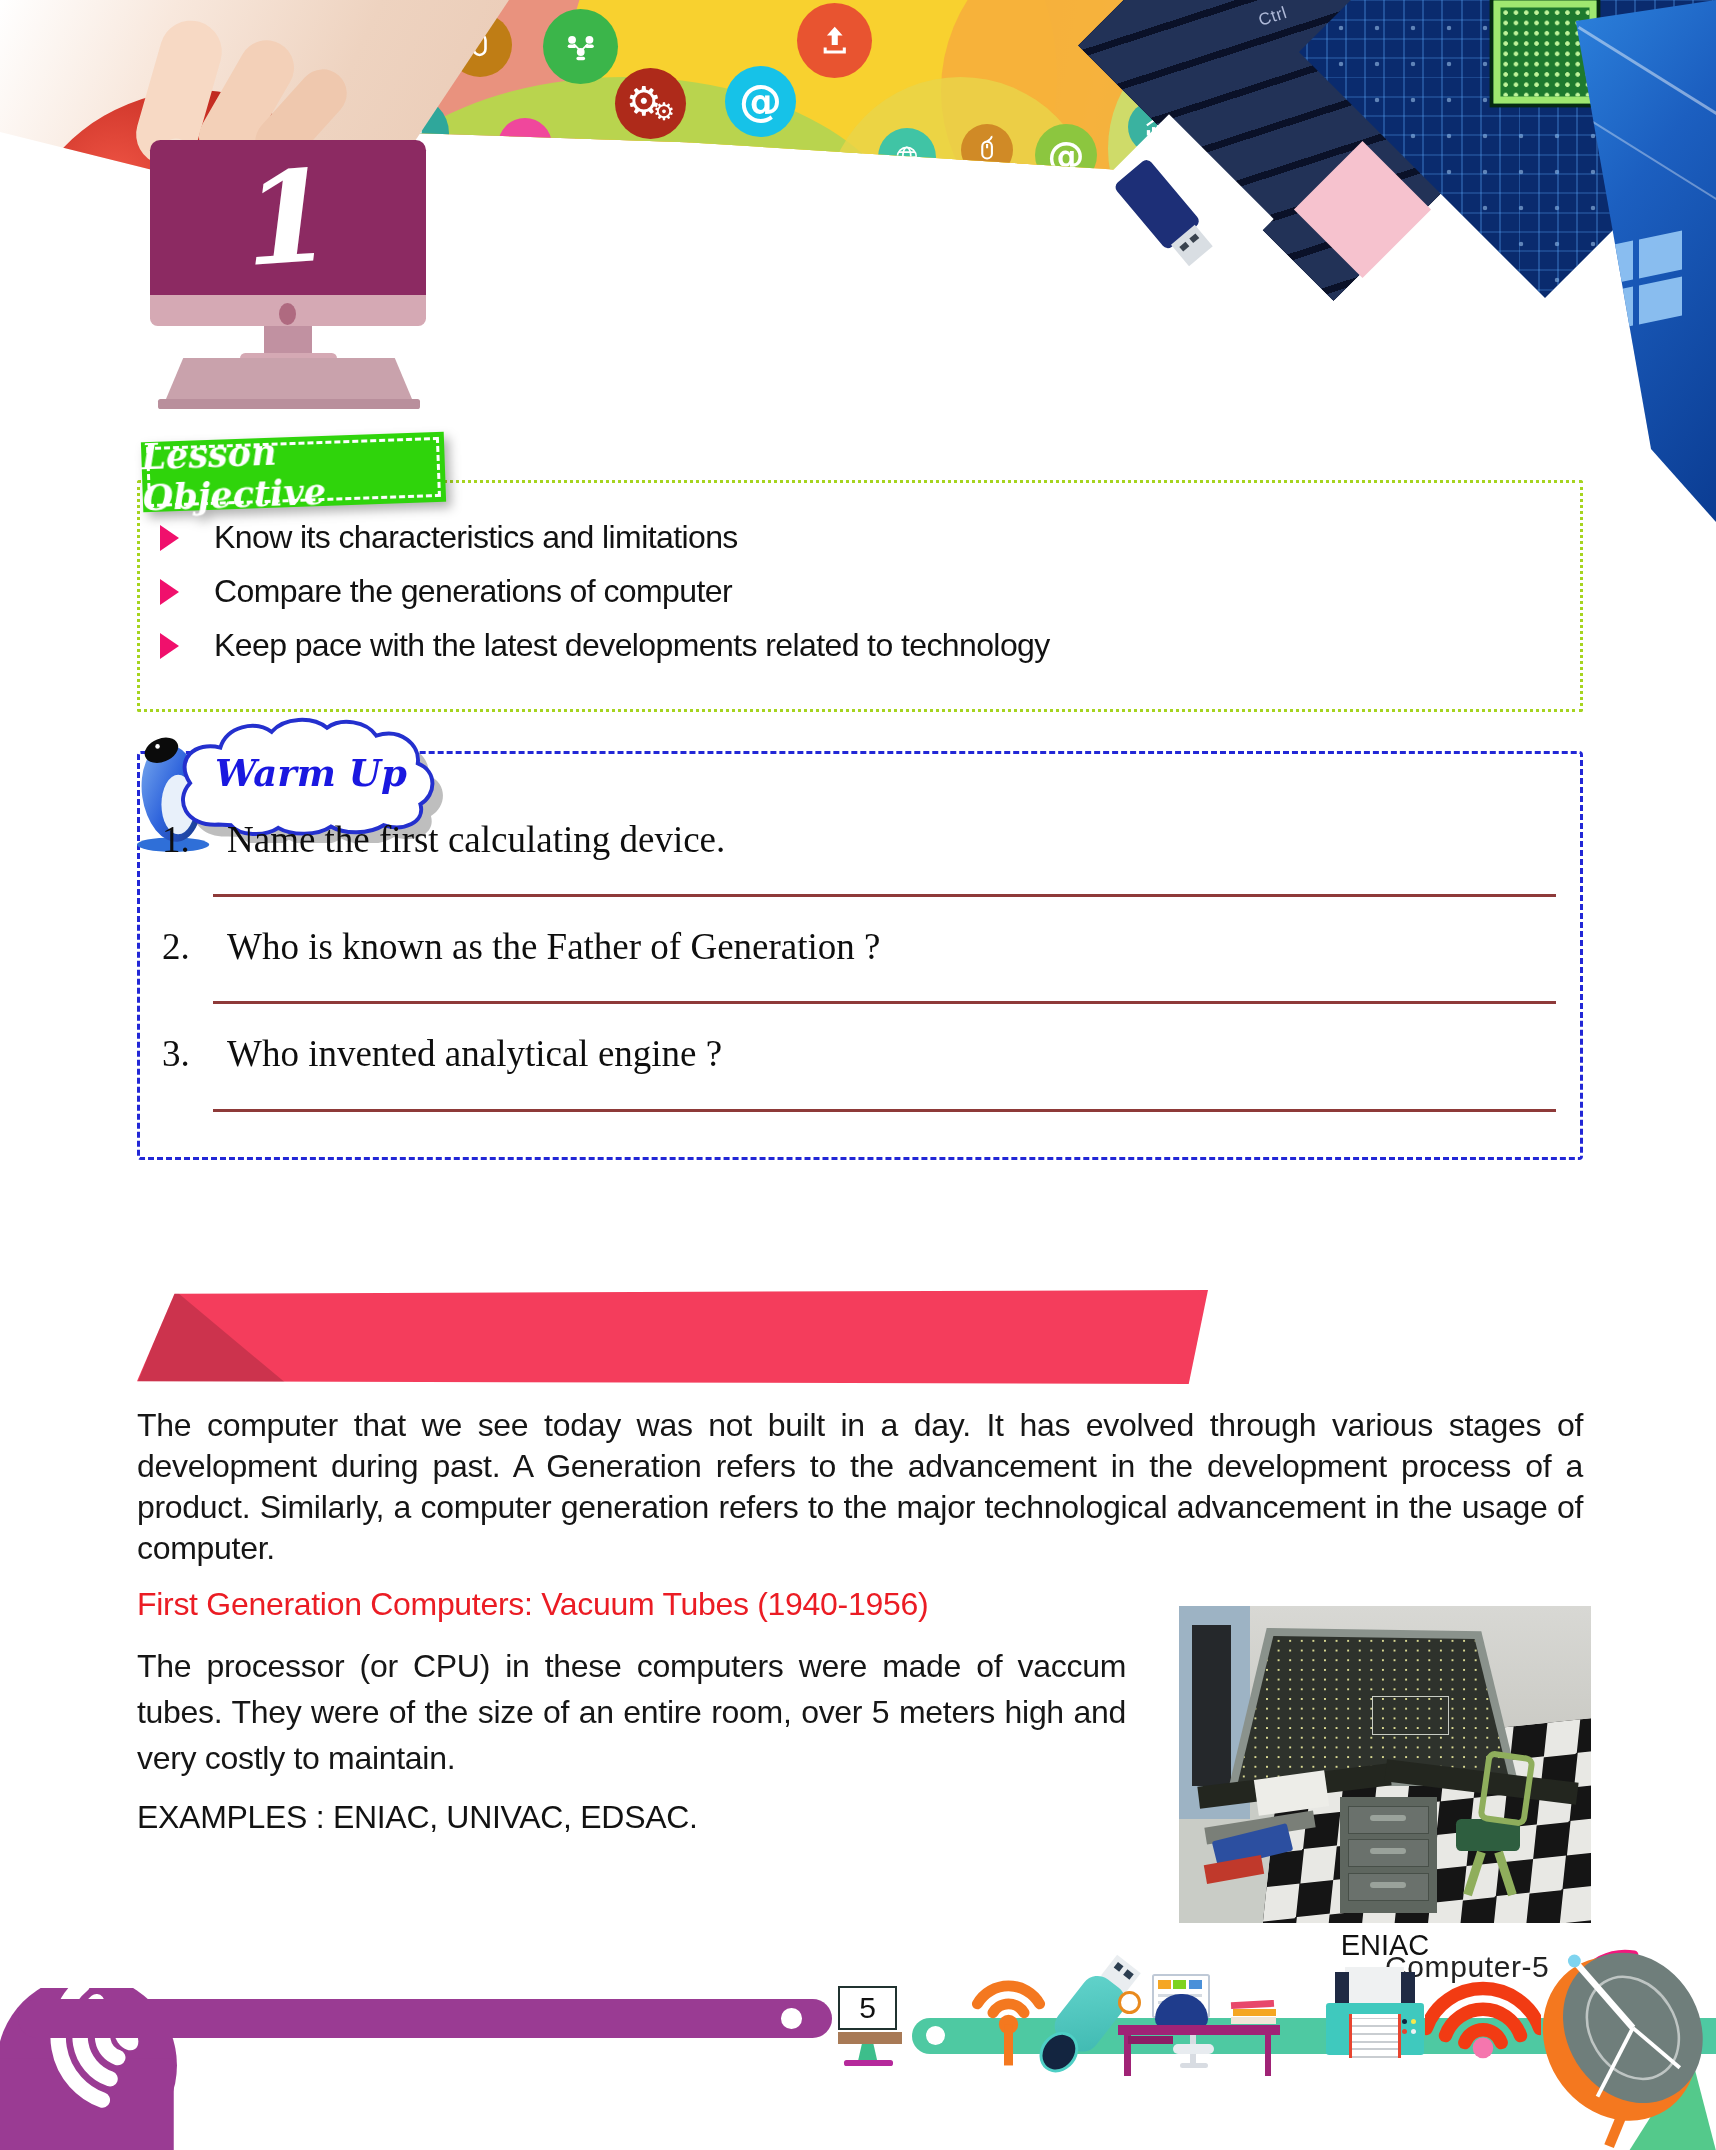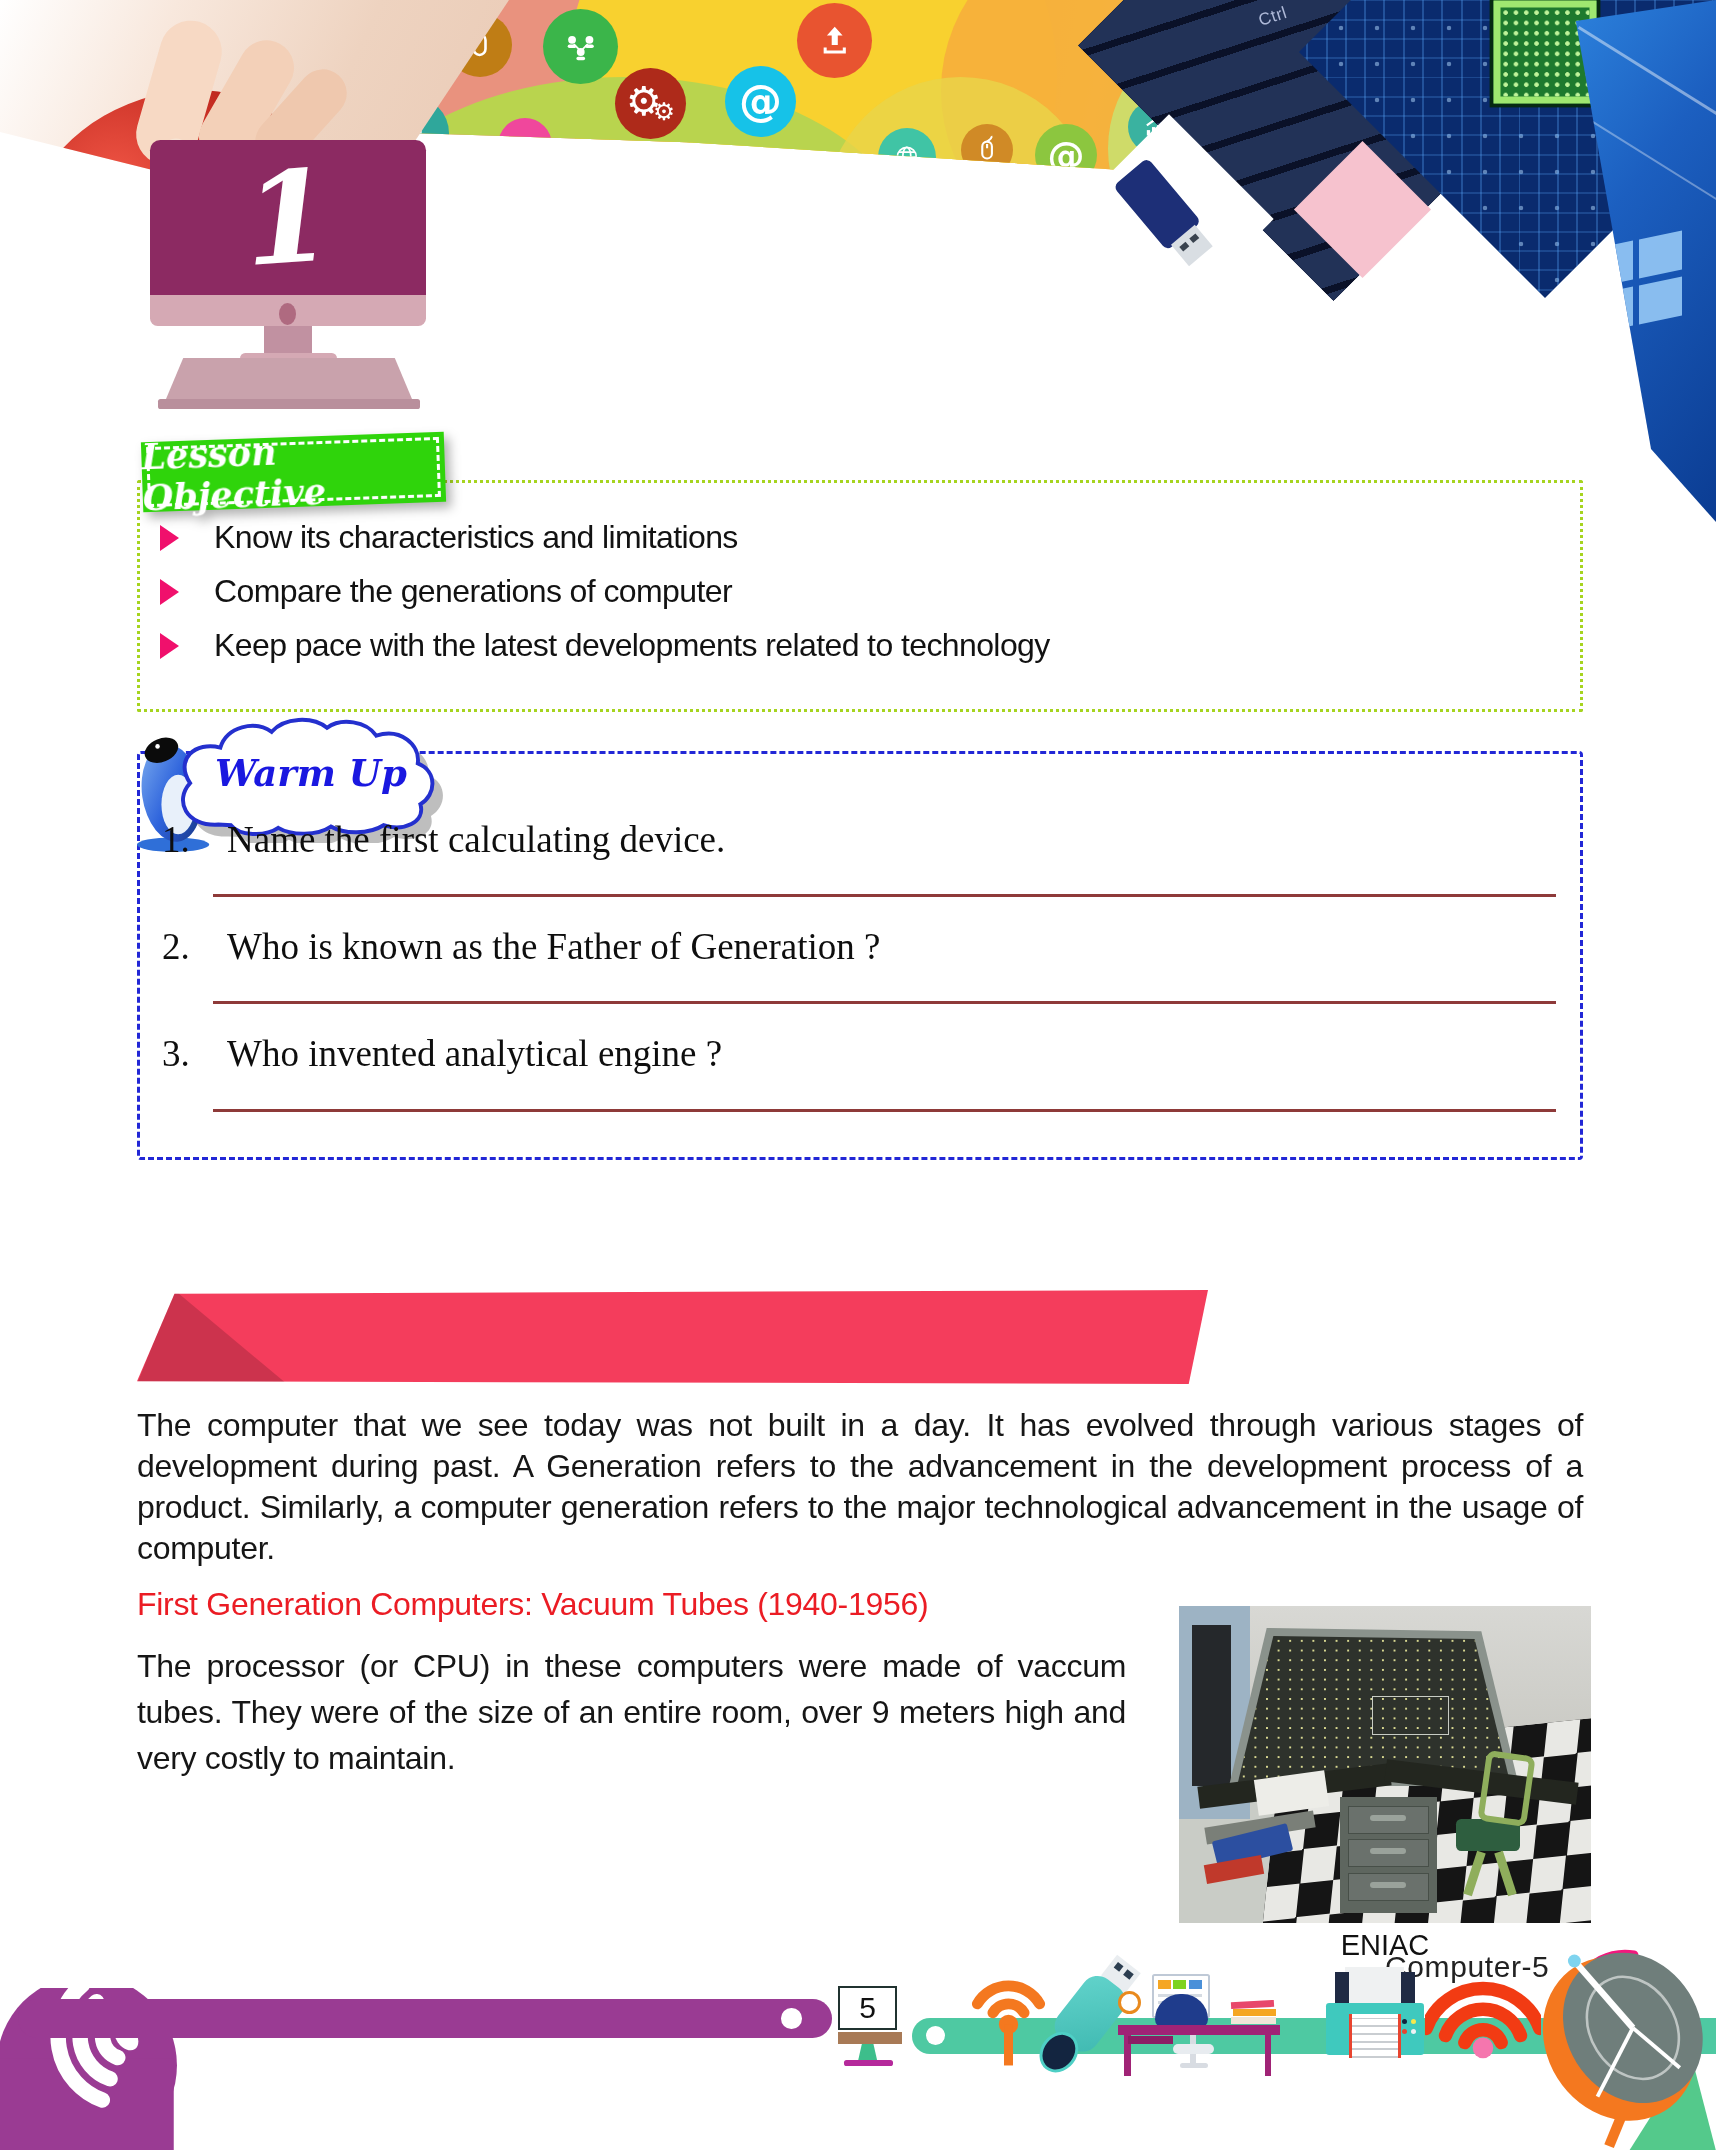--- a/index.html
+++ b/index.html
@@ -362,22 +362,23 @@
   <div class="q-line" style="top:1109px;"></div>
 
   <div class="abs sec-banner">
     <div class="sec-fold"></div>
   </div>
 
   <p class="abs intro" style="margin:0;">The computer that we see today was not built in a day. It has evolved through various stages of development during past. A Generation refers to the advancement in the development process of a product. Similarly, a computer generation refers to the major technological advancement in the usage of computer.</p>
 
   <h2 class="abs red-head" style="margin:0;">First Generation Computers: Vacuum Tubes (1940-1956)</h2>
 
-  <p class="abs fg-body" style="margin:0;">The processor (or CPU) in these computers were made of vaccum tubes. They were of the size of an entire room, over 9 meters high and very costly to maintain.</p>
-
+  <p class="abs fg-body" style="margin:0;">The processor (or CPU) in these computers were made of vaccum tubes. They were of the size of an entire room, over 5 meters high and very costly to maintain.</p>
+
+  <p class="abs fg-examples" style="margin:0;">EXAMPLES : ENIAC, UNIVAC, EDSAC.</p>
 
   <div class="photo abs">
     <div class="ph" style="left:0;top:0;width:100%;height:55%;background:linear-gradient(#D8D8D4,#C6C6C0);"></div>
     <div class="ph" style="left:0;top:0;width:71px;height:213px;background:#9DB3C4;"></div>
     <div class="ph" style="left:13px;top:19.3px;width:39px;height:161px;background:#25282B;"></div>
     <div class="ph" style="left:90px;top:129px;width:335px;height:206px;
          background:repeating-conic-gradient(#151515 0% 25%,#E8E8E4 0% 50%) 0 0/67px 67px;
          transform:rotate(-6deg) skewX(-12deg);"></div>
     <div class="ph" style="left:50px;top:22px;width:290px;height:158px;background:#8A928C;
          clip-path:polygon(13% 0,87% 2%,100% 100%,0 100%);"></div>

